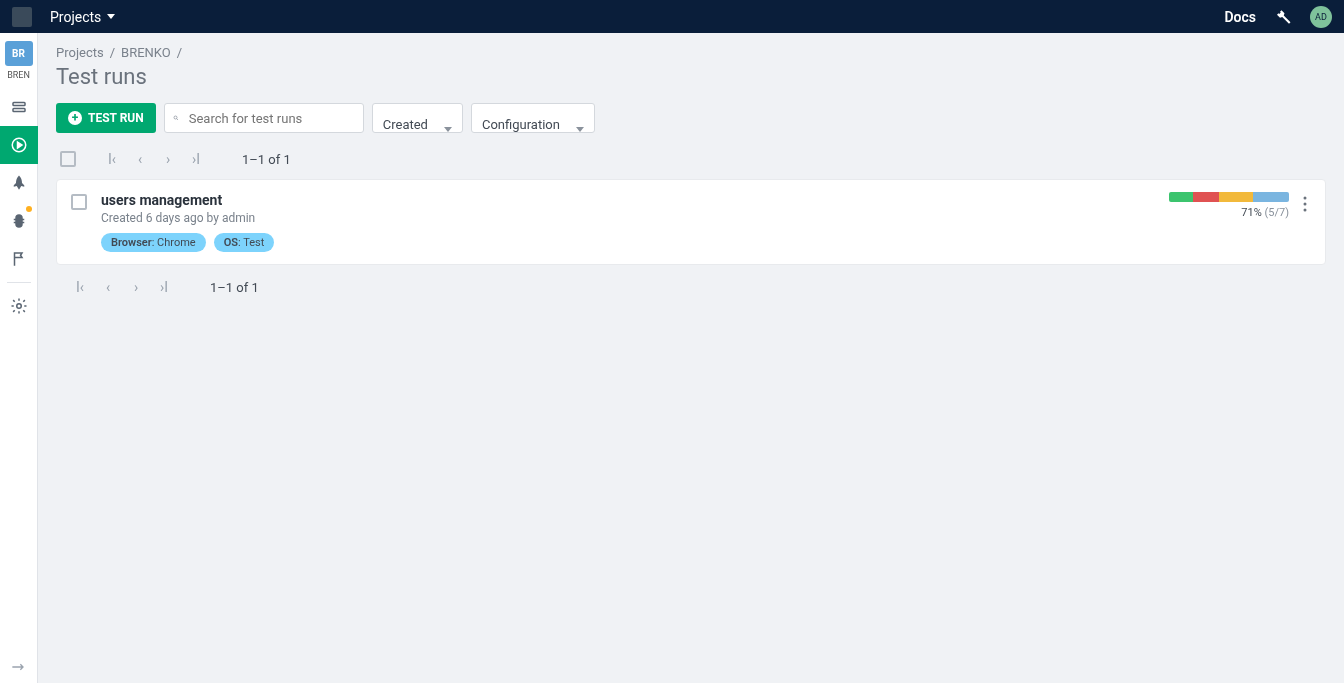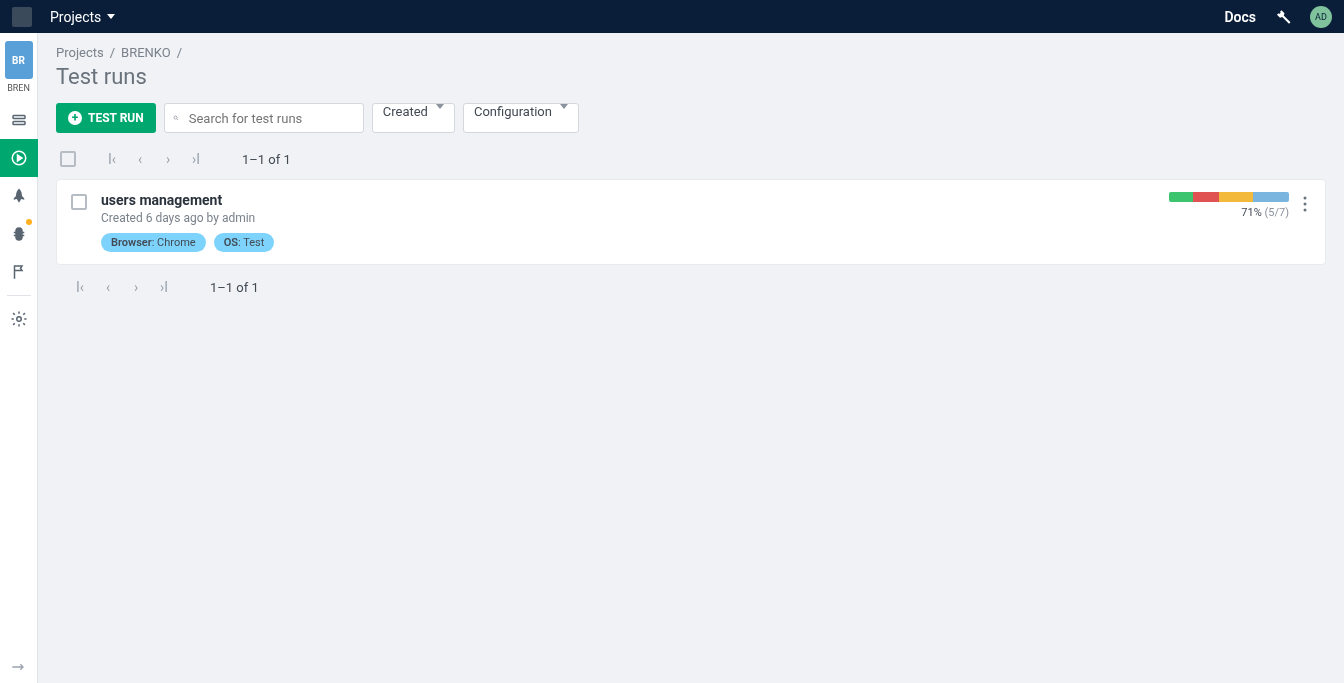--- a/index.html
+++ b/index.html
@@ -9,39 +9,39 @@
 .topbar .logo { width: 20px; height: 20px; background: #3a4a5a; border-radius: 2px; margin-right: 18px; }
 .topbar .projects { display: flex; align-items: center; gap: 6px; font-size: 14px; cursor: pointer; }
 .topbar .spacer { flex: 1; }
 .topbar .docs { font-size: 14px; font-weight: 600; margin-right: 18px; cursor: pointer; }
 .topbar .wrench { width: 18px; height: 18px; margin-right: 18px; cursor: pointer; }
 .topbar .avatar { width: 22px; height: 22px; border-radius: 50%; background: #7fc29b; display: flex; align-items: center; justify-content: center; font-size: 9px; color: #0a1e3a; cursor: pointer; }
 
 .body { display: flex; height: calc(683px - 33px); }
 
 .sidebar { width: 38px; background: #fff; border-right: 1px solid #e0e3e8; display: flex; flex-direction: column; align-items: center; padding-top: 8px; position: relative; }
-.sidebar .proj-badge { width: 28px; height: 38px; background: #5aa0d8; border-radius: 3px; display: flex; align-items: center; justify-content: center; color: #fff; font-size: 10px; font-weight: 700; cursor: pointer; }
+.sidebar .proj-badge { width: 28px; height: 25px; background: #5aa0d8; border-radius: 3px; display: flex; align-items: center; justify-content: center; color: #fff; font-size: 10px; font-weight: 700; cursor: pointer; }
 .sidebar .proj-label { font-size: 9px; color: #555; margin-top: 4px; margin-bottom: 8px; }
 .sidebar .nav-item { width: 38px; height: 38px; display: flex; align-items: center; justify-content: center; cursor: pointer; color: #5a6572; }
 .sidebar .nav-item.active { background: #00a870; color: #fff; }
 .sidebar .divider { width: 24px; height: 1px; background: #e0e3e8; margin: 4px 0; }
 .sidebar .collapse-arrow { position: absolute; bottom: 10px; color: #9aa3ae; cursor: pointer; }
 .icon-dot { position: absolute; top: 4px; right: 6px; width: 6px; height: 6px; background: #ffb020; border-radius: 50%; }
 
 .main { flex: 1; padding: 12px 18px; overflow: auto; }
 .breadcrumb { font-size: 13px; color: #7a828c; display: flex; gap: 6px; align-items: center; }
 .breadcrumb span { cursor: pointer; }
 .page-title { font-size: 22px; color: #6a727c; margin-top: 4px; margin-bottom: 14px; }
 
 .toolbar { display: flex; align-items: center; gap: 8px; margin-bottom: 10px; }
 .btn-testrun { background: #00a870; color: #fff; border: none; border-radius: 3px; padding: 0 12px; height: 30px; font-size: 12px; font-weight: 700; display: flex; align-items: center; gap: 6px; cursor: pointer; }
 .btn-testrun .plus { width: 14px; height: 14px; border-radius: 50%; background: #fff; color: #00a870; display: flex; align-items: center; justify-content: center; font-size: 12px; font-weight: 700; }
 .search-wrap { display: flex; align-items: center; border: 1px solid #d4d8dd; border-radius: 3px; background: #fff; height: 30px; padding: 0 8px; width: 200px; gap: 10px; }
 .search-wrap input { border: none; outline: none; flex: 1; font-size: 13px; background: transparent; }
-.filter-btn { display: flex; align-items: flex-start; gap: 8px; border: 1px solid #d4d8dd; border-radius: 3px; background: #fff; height: 30px; padding: 0 10px; font-size: 13px; color: #424a54; cursor: pointer; }
+.filter-btn { display: flex; align-items: flex-end; gap: 16px; border: 1px solid #d4d8dd; border-radius: 3px; background: #fff; height: 30px; padding: 0 10px; font-size: 13px; color: #424a54; cursor: pointer; }
 .toolbar .spacer { flex: 1; }
 .seg { display: flex; border: 1px solid #d4d8dd; border-radius: 3px; overflow: hidden; height: 30px; }
 .seg button { border: none; background: #fff; padding: 0 14px; font-size: 12px; font-weight: 600; color: #424a54; cursor: pointer; }
 .seg button.active { background: #0a1e3a; color: #fff; }
 
 .pager { display: flex; align-items: center; gap: 4px; padding: 4px 0 8px 4px; }
 .pager .chk { width: 16px; height: 16px; border: 2px solid #b5bcc4; border-radius: 2px; margin-right: 20px; cursor: pointer; }
 .pager .pbtn { width: 24px; height: 24px; display: flex; align-items: center; justify-content: center; color: #9aa3ae; cursor: pointer; font-size: 14px; }
 .pager .range { margin-left: 30px; font-size: 13px; color: #424a54; }
 

